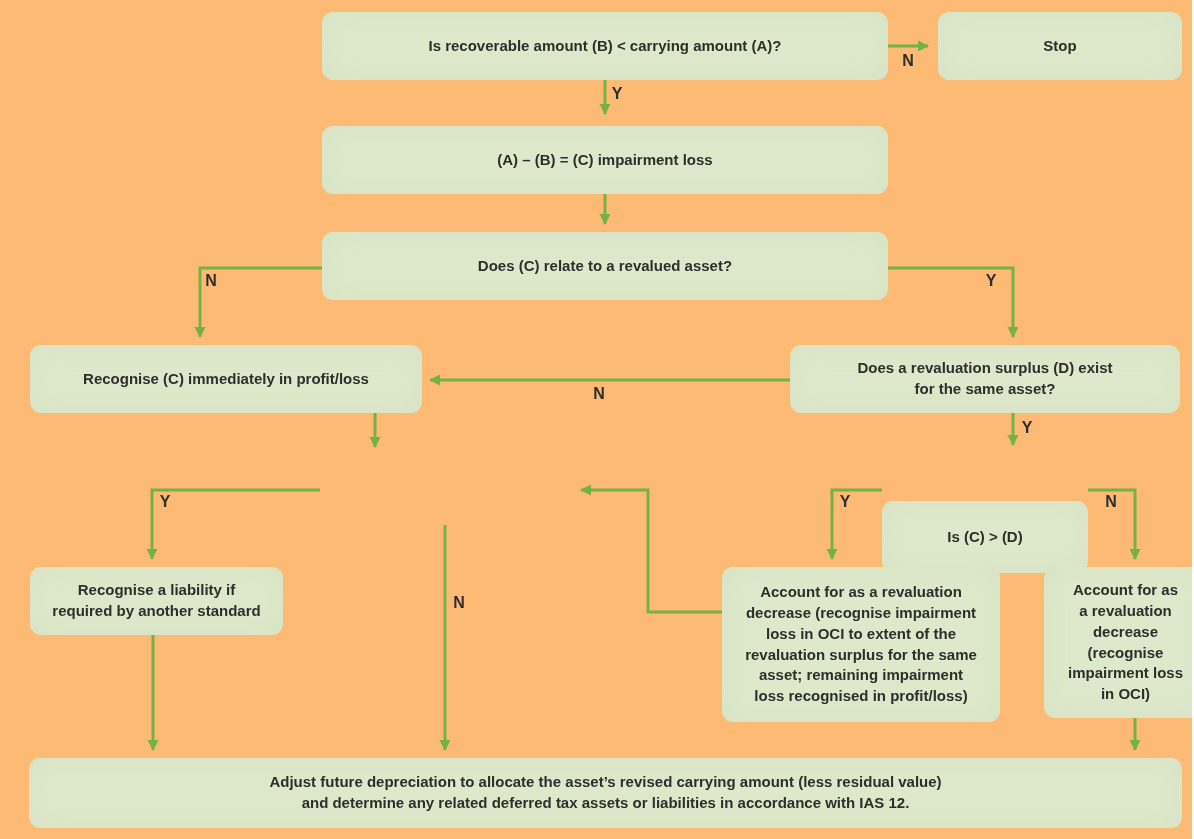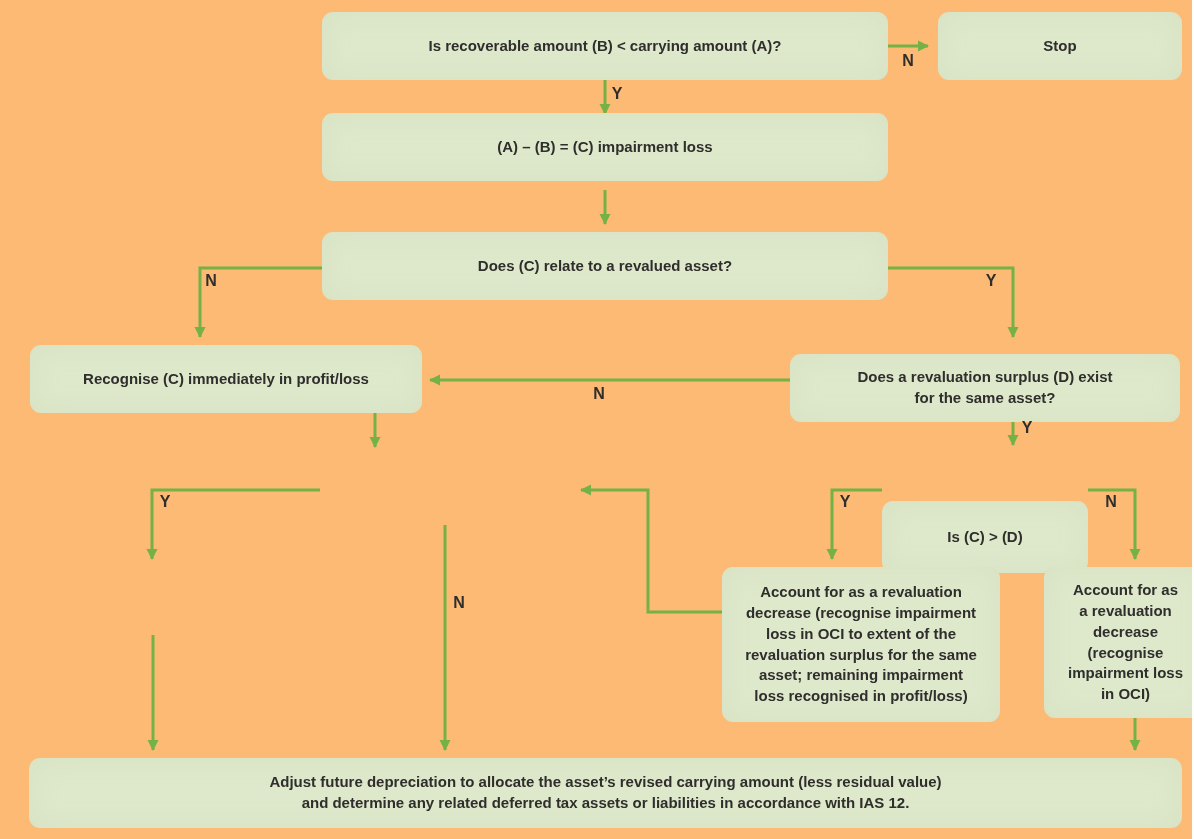--- a/index.html
+++ b/index.html
@@ -75,32 +75,34 @@
       <path d="M722 612 L648 612 L648 490 L581 490" marker-end="url(#ah)"></path>
       <path d="M153 635 L153 750" marker-end="url(#ah)"></path>
       <path d="M1135 718 L1135 750" marker-end="url(#ah)"></path>
     </g>
   </svg>
 
   <div class="node" style="left:322px; top:12px; width:566px; height:68px;">Is recoverable amount (B) &lt; carrying amount (A)?</div>
 
   <div class="node" style="left:938px; top:12px; width:244px; height:68px;">Stop</div>
 
-  <div class="node" style="left:322px; top:113px; width:566px; height:68px;">(A) – (B) = (C) impairment loss</div>
+  <div class="node" style="left:322px; top:126px; width:566px; height:68px;">(A) – (B) = (C) impairment loss</div>
 
   <div class="node" style="left:322px; top:232px; width:566px; height:68px;">Does (C) relate to a revalued asset?</div>
 
   <div class="node" style="left:30px; top:345px; width:392px; height:68px;">Recognise (C) immediately in profit/loss</div>
 
-  <div class="node" style="left:790px; top:345px; width:390px; height:68px;margin-top:9px;">Does a revaluation surplus (D) exist
+  <div class="node" style="left:790px; top:345px; width:390px; height:68px;">Does a revaluation surplus (D) exist
 for the same asset?</div>
 
 
   <div class="node" style="left:882px; top:453px; width:206px; height:72px;margin-top:48px;">Is (C) &gt; (D)</div>
 
+  <div class="node" style="left:30px; top:567px; width:253px; height:68px;">Recognise a liability if
+required by another standard</div>
 
   <div class="node" style="left:722px; top:567px; width:278px; height:155px;">Account for as a revaluation
 decrease (recognise impairment
 loss in OCI to extent of the
 revaluation surplus for the same
 asset; remaining impairment
 loss recognised in profit/loss)</div>
 
   <div class="node" style="left:1020px; top:567px; width:163px; height:151px;margin-left:24px;">Account for as
 a revaluation

